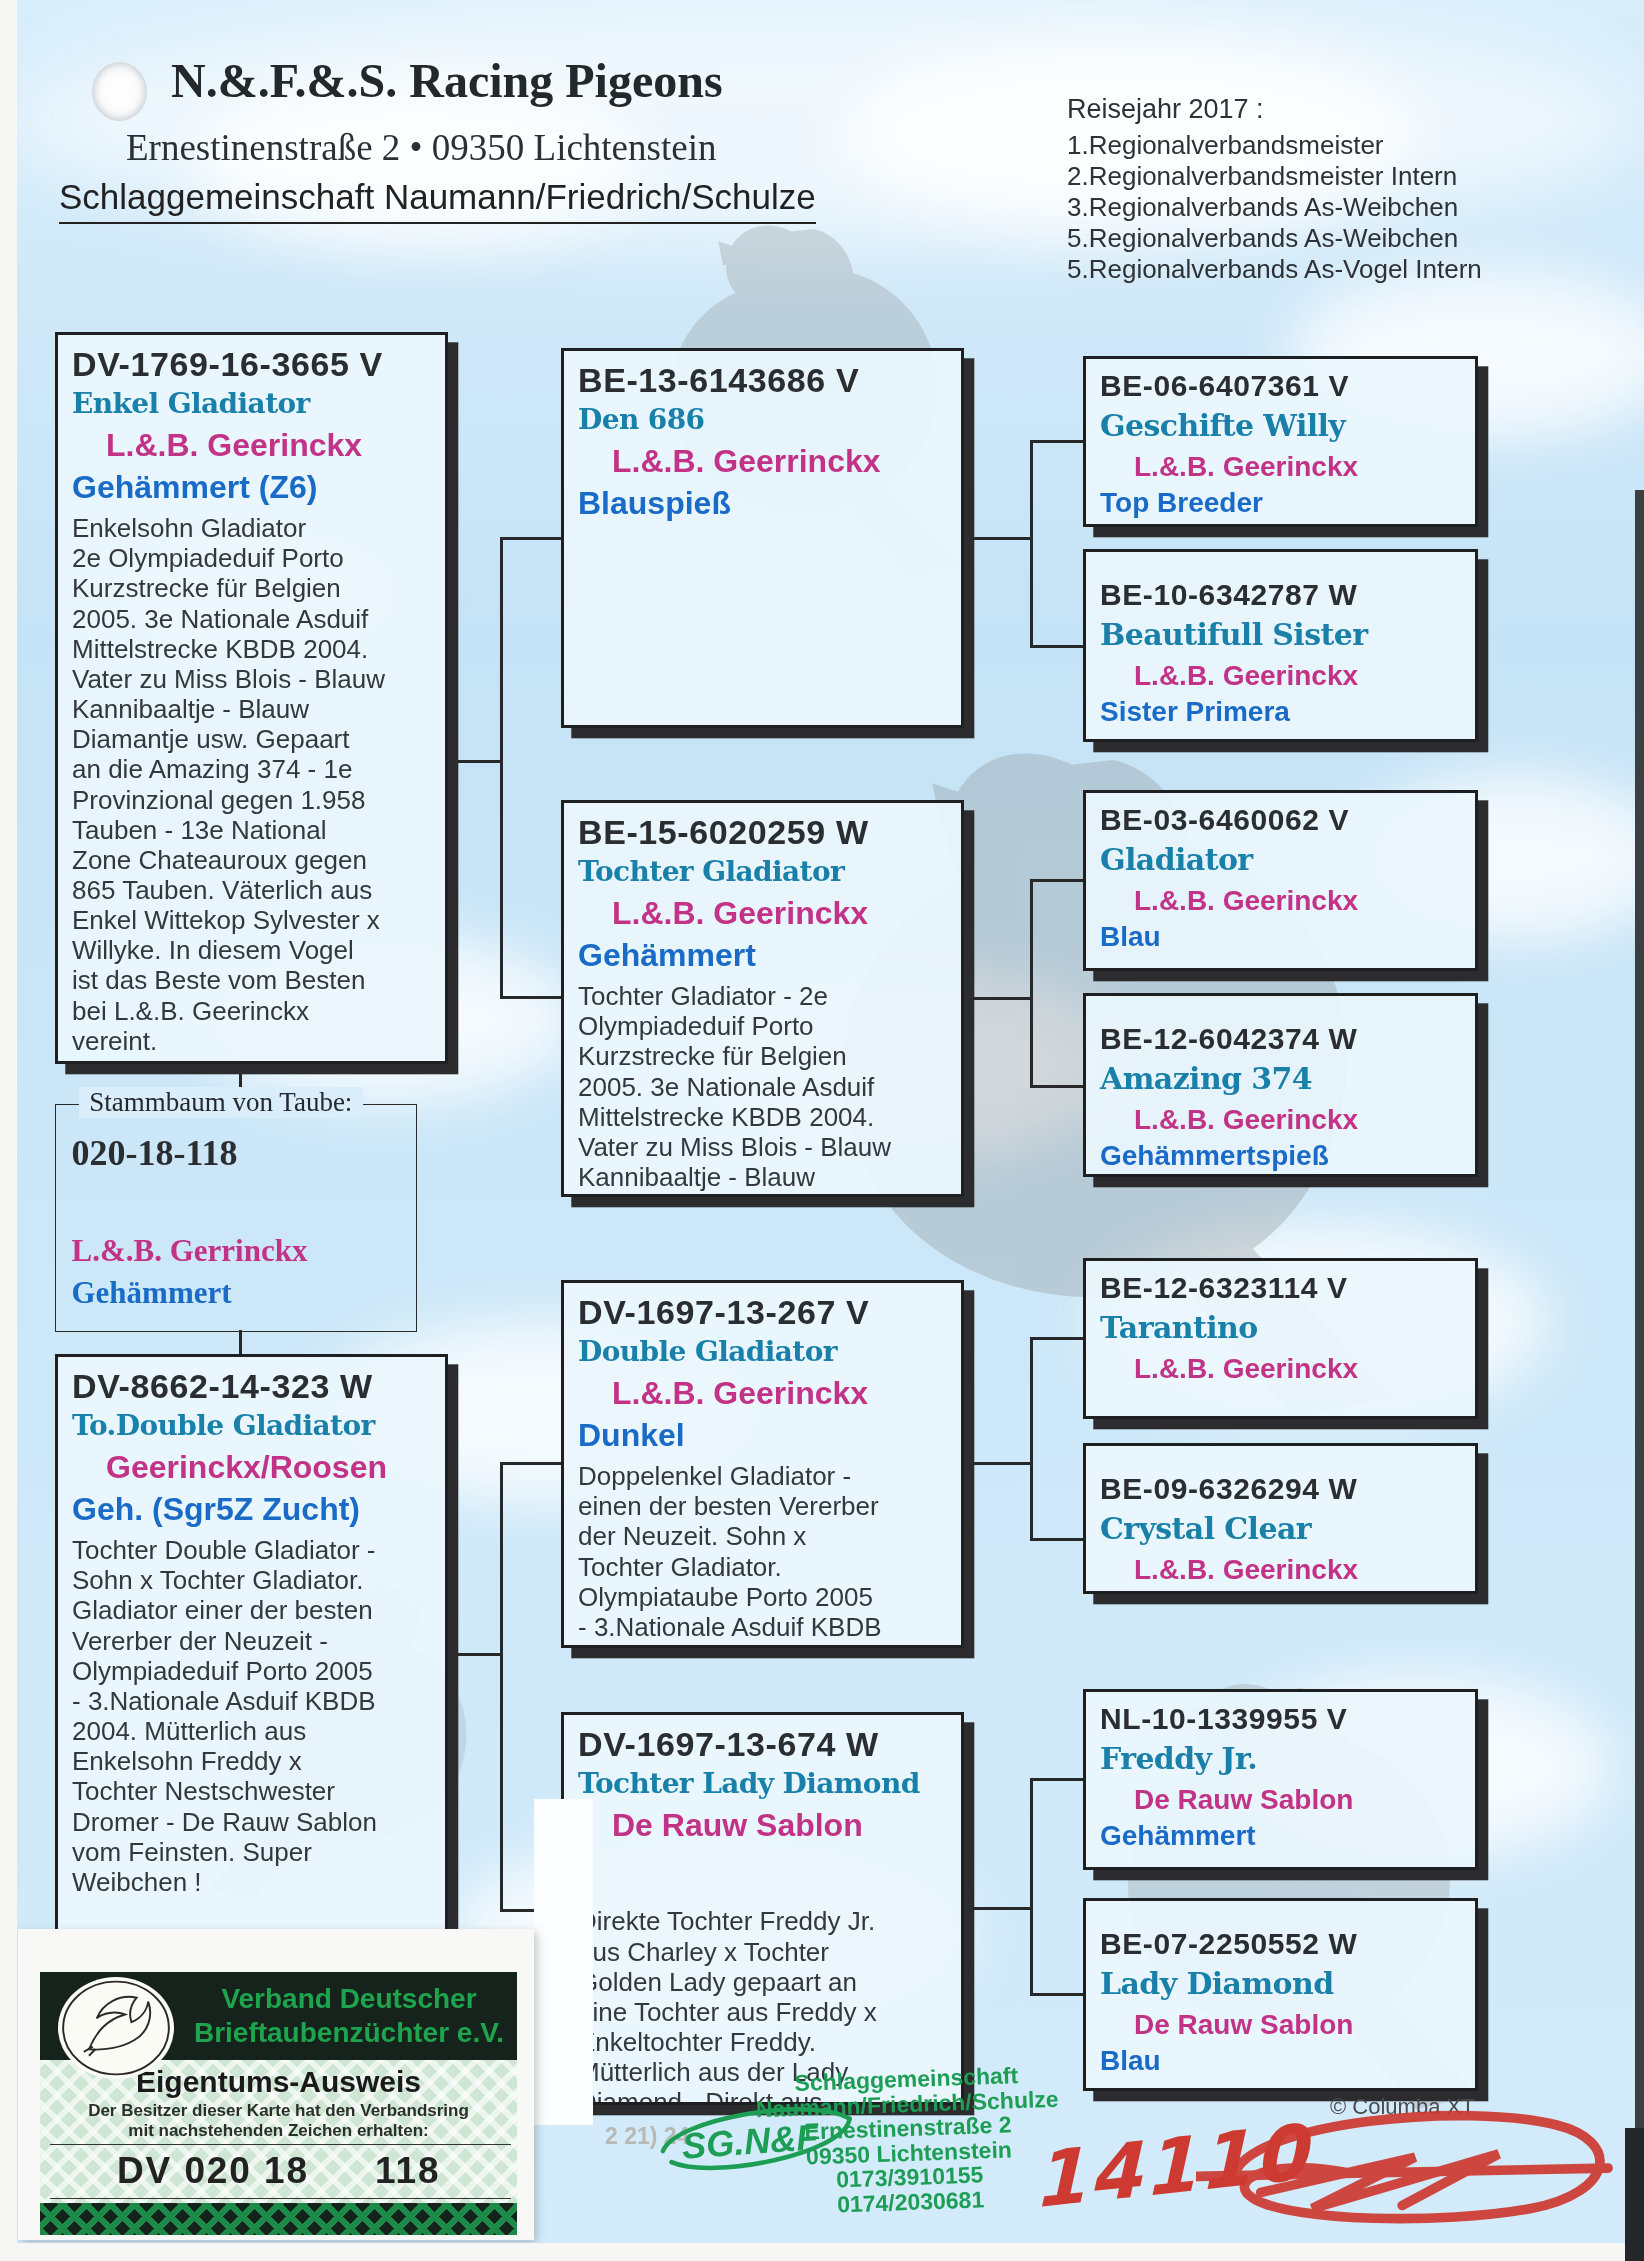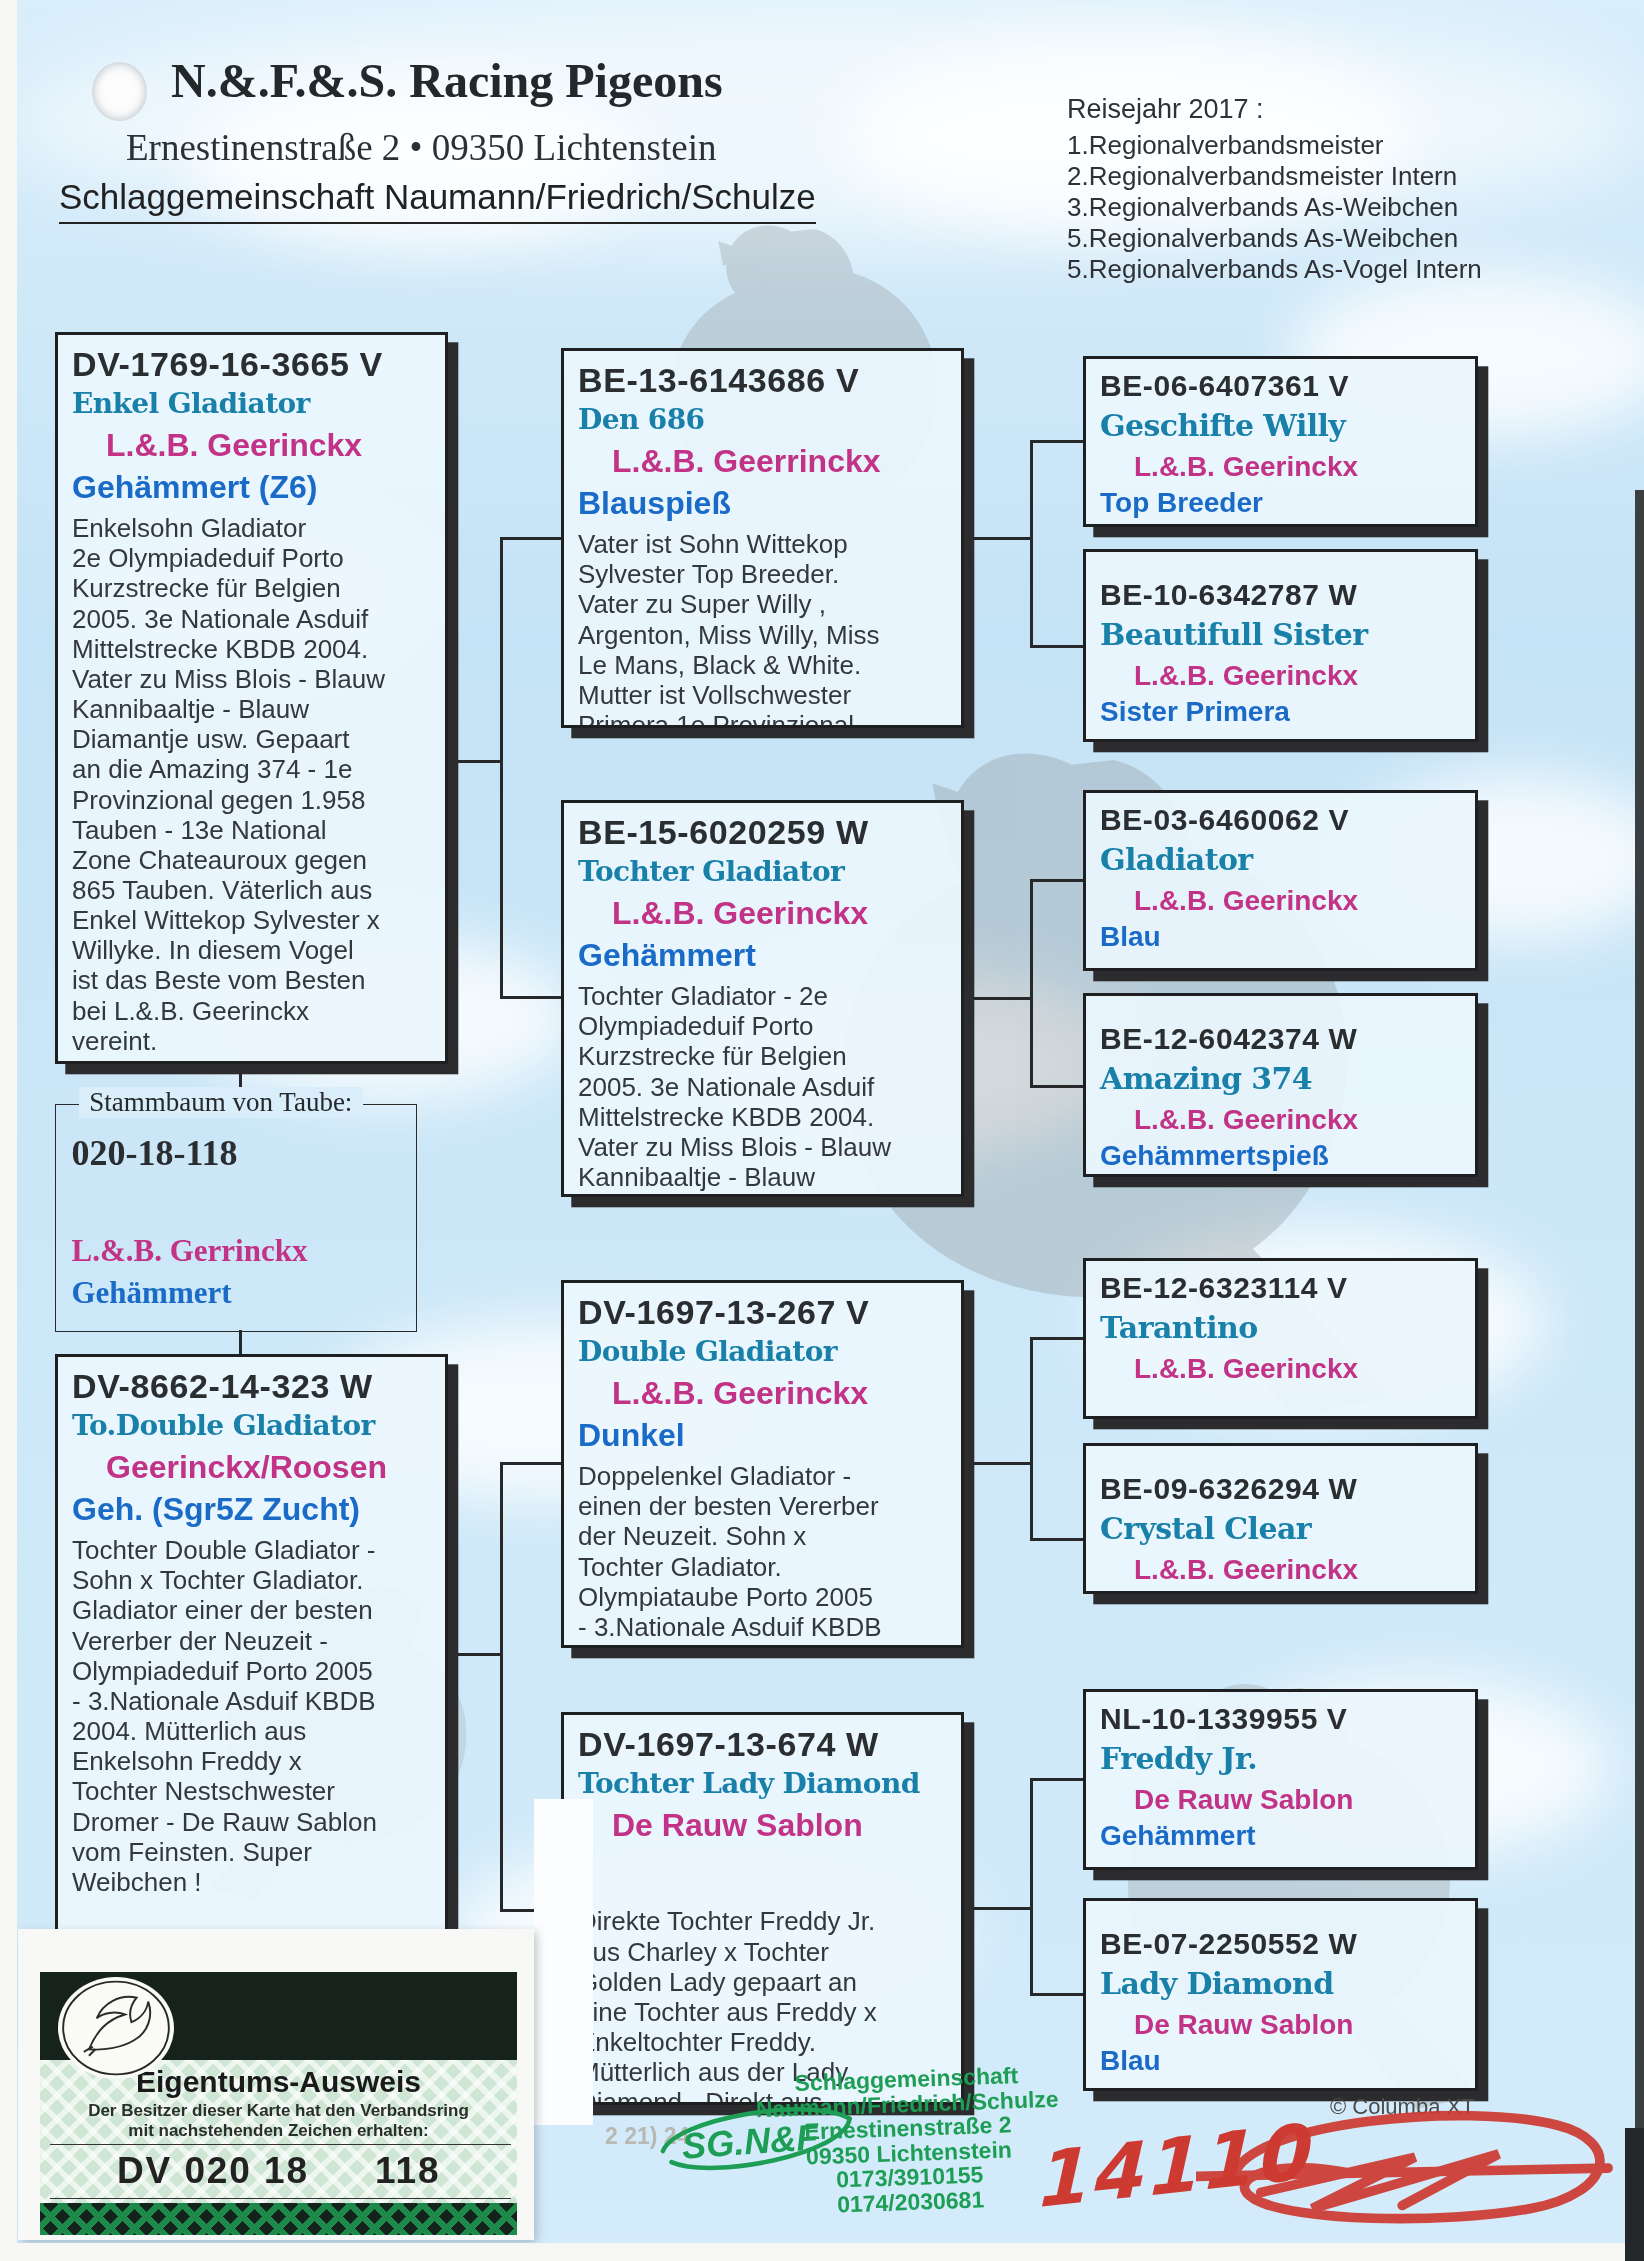--- a/index.html
+++ b/index.html
@@ -211,27 +211,20 @@
 Dromer - De Rauw Sablon
 vom Feinsten. Super
 Weibchen !</div>
   </div>
 
   <div class="pbox" style="left:561px;top:348px;width:403px;height:380px">
     <div class="ring">BE-13-6143686 V</div>
     <div class="pname">Den 686</div>
     <div class="breeder">L.&amp;.B. Geerrinckx</div>
     <div class="pcolor">Blauspieß</div>
-    <div class="pbody">Vater ist Sohn Wittekop
-Sylvester Top Breeder.
-Vater zu Super Willy ,
-Argenton, Miss Willy, Miss
-Le Mans, Black &amp; White.
-Mutter ist Vollschwester
-Primera 1e Provinzional</div>
   </div>
   <div class="pbox" style="left:561px;top:800px;width:403px;height:397px">
     <div class="ring">BE-15-6020259 W</div>
     <div class="pname">Tochter Gladiator</div>
     <div class="breeder">L.&amp;.B. Geerinckx</div>
     <div class="pcolor">Gehämmert</div>
     <div class="pbody">Tochter Gladiator - 2e
 Olympiadeduif Porto
 Kurzstrecke für Belgien
 2005. 3e Nationale Asduif
@@ -318,20 +311,24 @@
   <div class="card">
     <div class="band">
       <div class="oval">
         <svg width="116" height="102" viewBox="0 0 180 158">
           <g stroke="#2a2a2a" stroke-width="3" fill="none">
             <ellipse cx="90" cy="79" rx="82" ry="72"></ellipse>
             <path d="M48 112 C60 84 76 66 104 58 C88 52 70 56 60 64 C70 40 96 26 122 32 C112 44 110 58 114 70 C128 64 138 52 140 38 C148 60 140 86 118 98 C98 110 70 114 48 112 Z"></path>
             <path d="M54 108 L40 116 M58 112 L48 122"></path>
           </g>
         </svg>
+      </div>
+      <div class="orgtext">
+        <div>Verband Deutscher</div>
+        <div>Brieftaubenzüchter e.V.</div>
       </div>
     </div>
     <div class="pat">
       <div class="ctitle">Eigentums-Ausweis</div>
       <div class="cnote" style="top:41px">Der Besitzer dieser Karte hat den Verbandsring</div>
       <div class="cnote" style="top:61px">mit nachstehenden Zeichen erhalten:</div>
       <div class="rule" style="top:84px"></div>
       <div class="ringline">
         <span class="series">DV 020 18</span>
         <span class="num">118</span>

